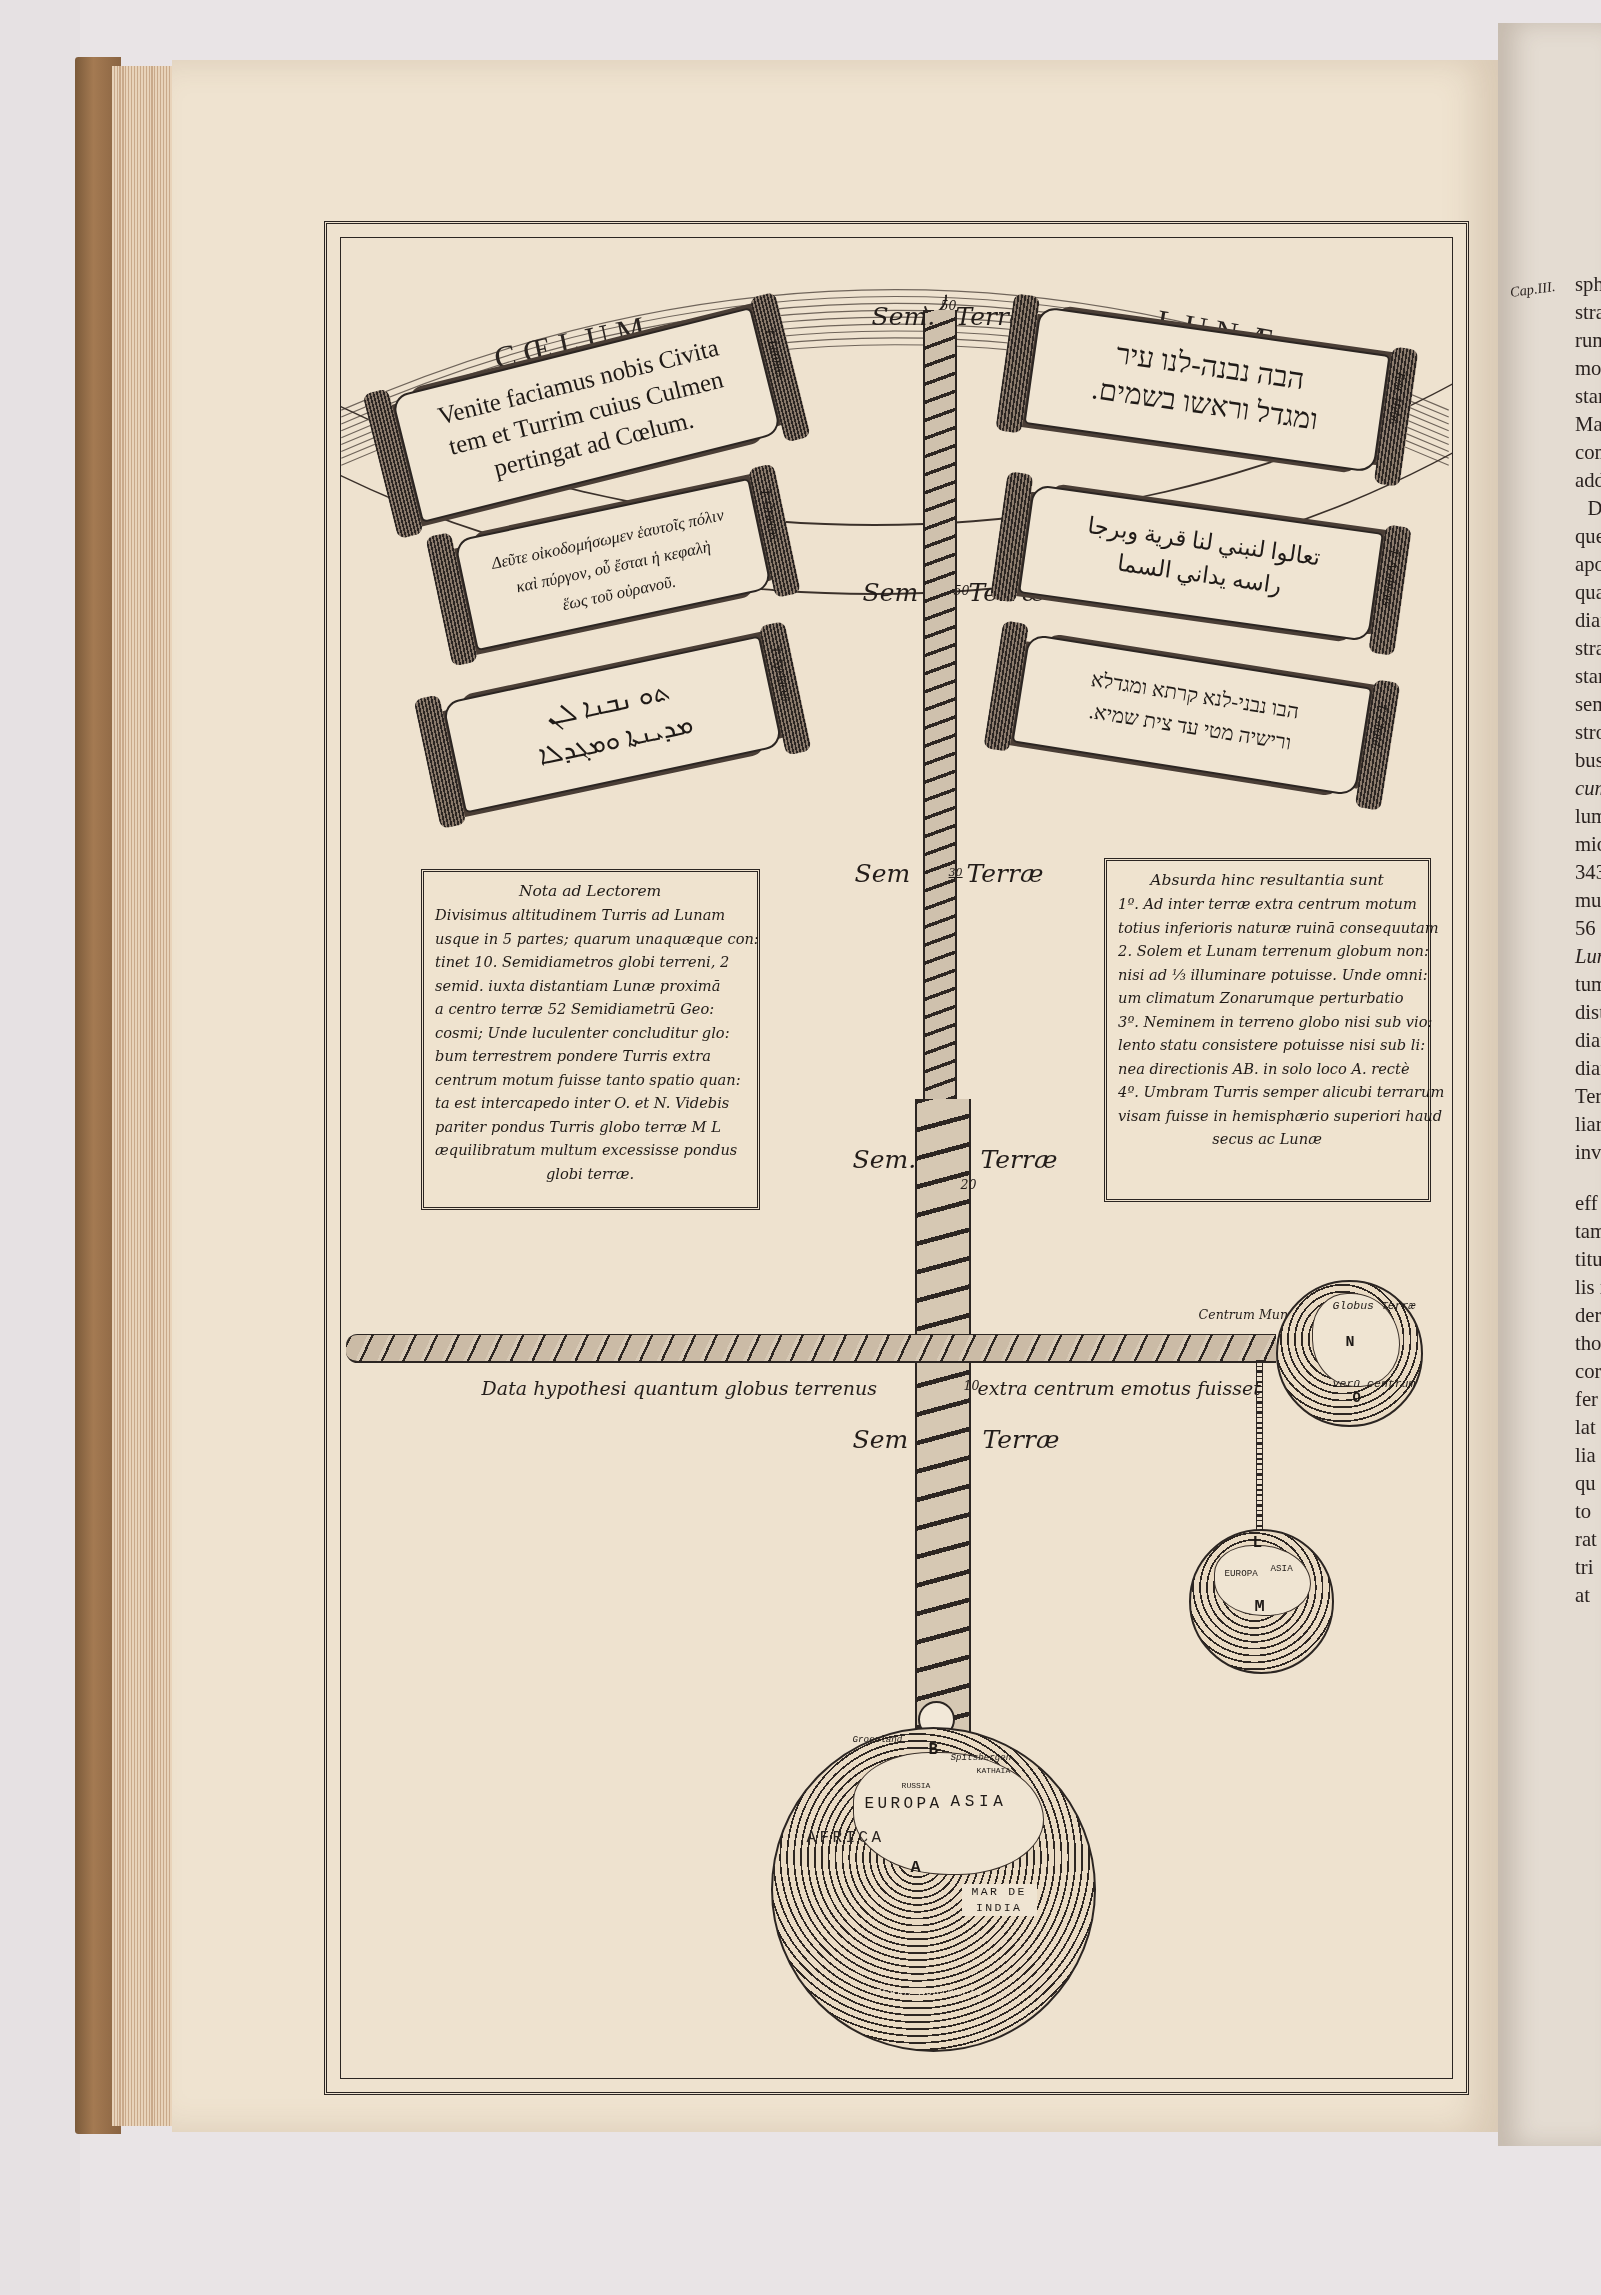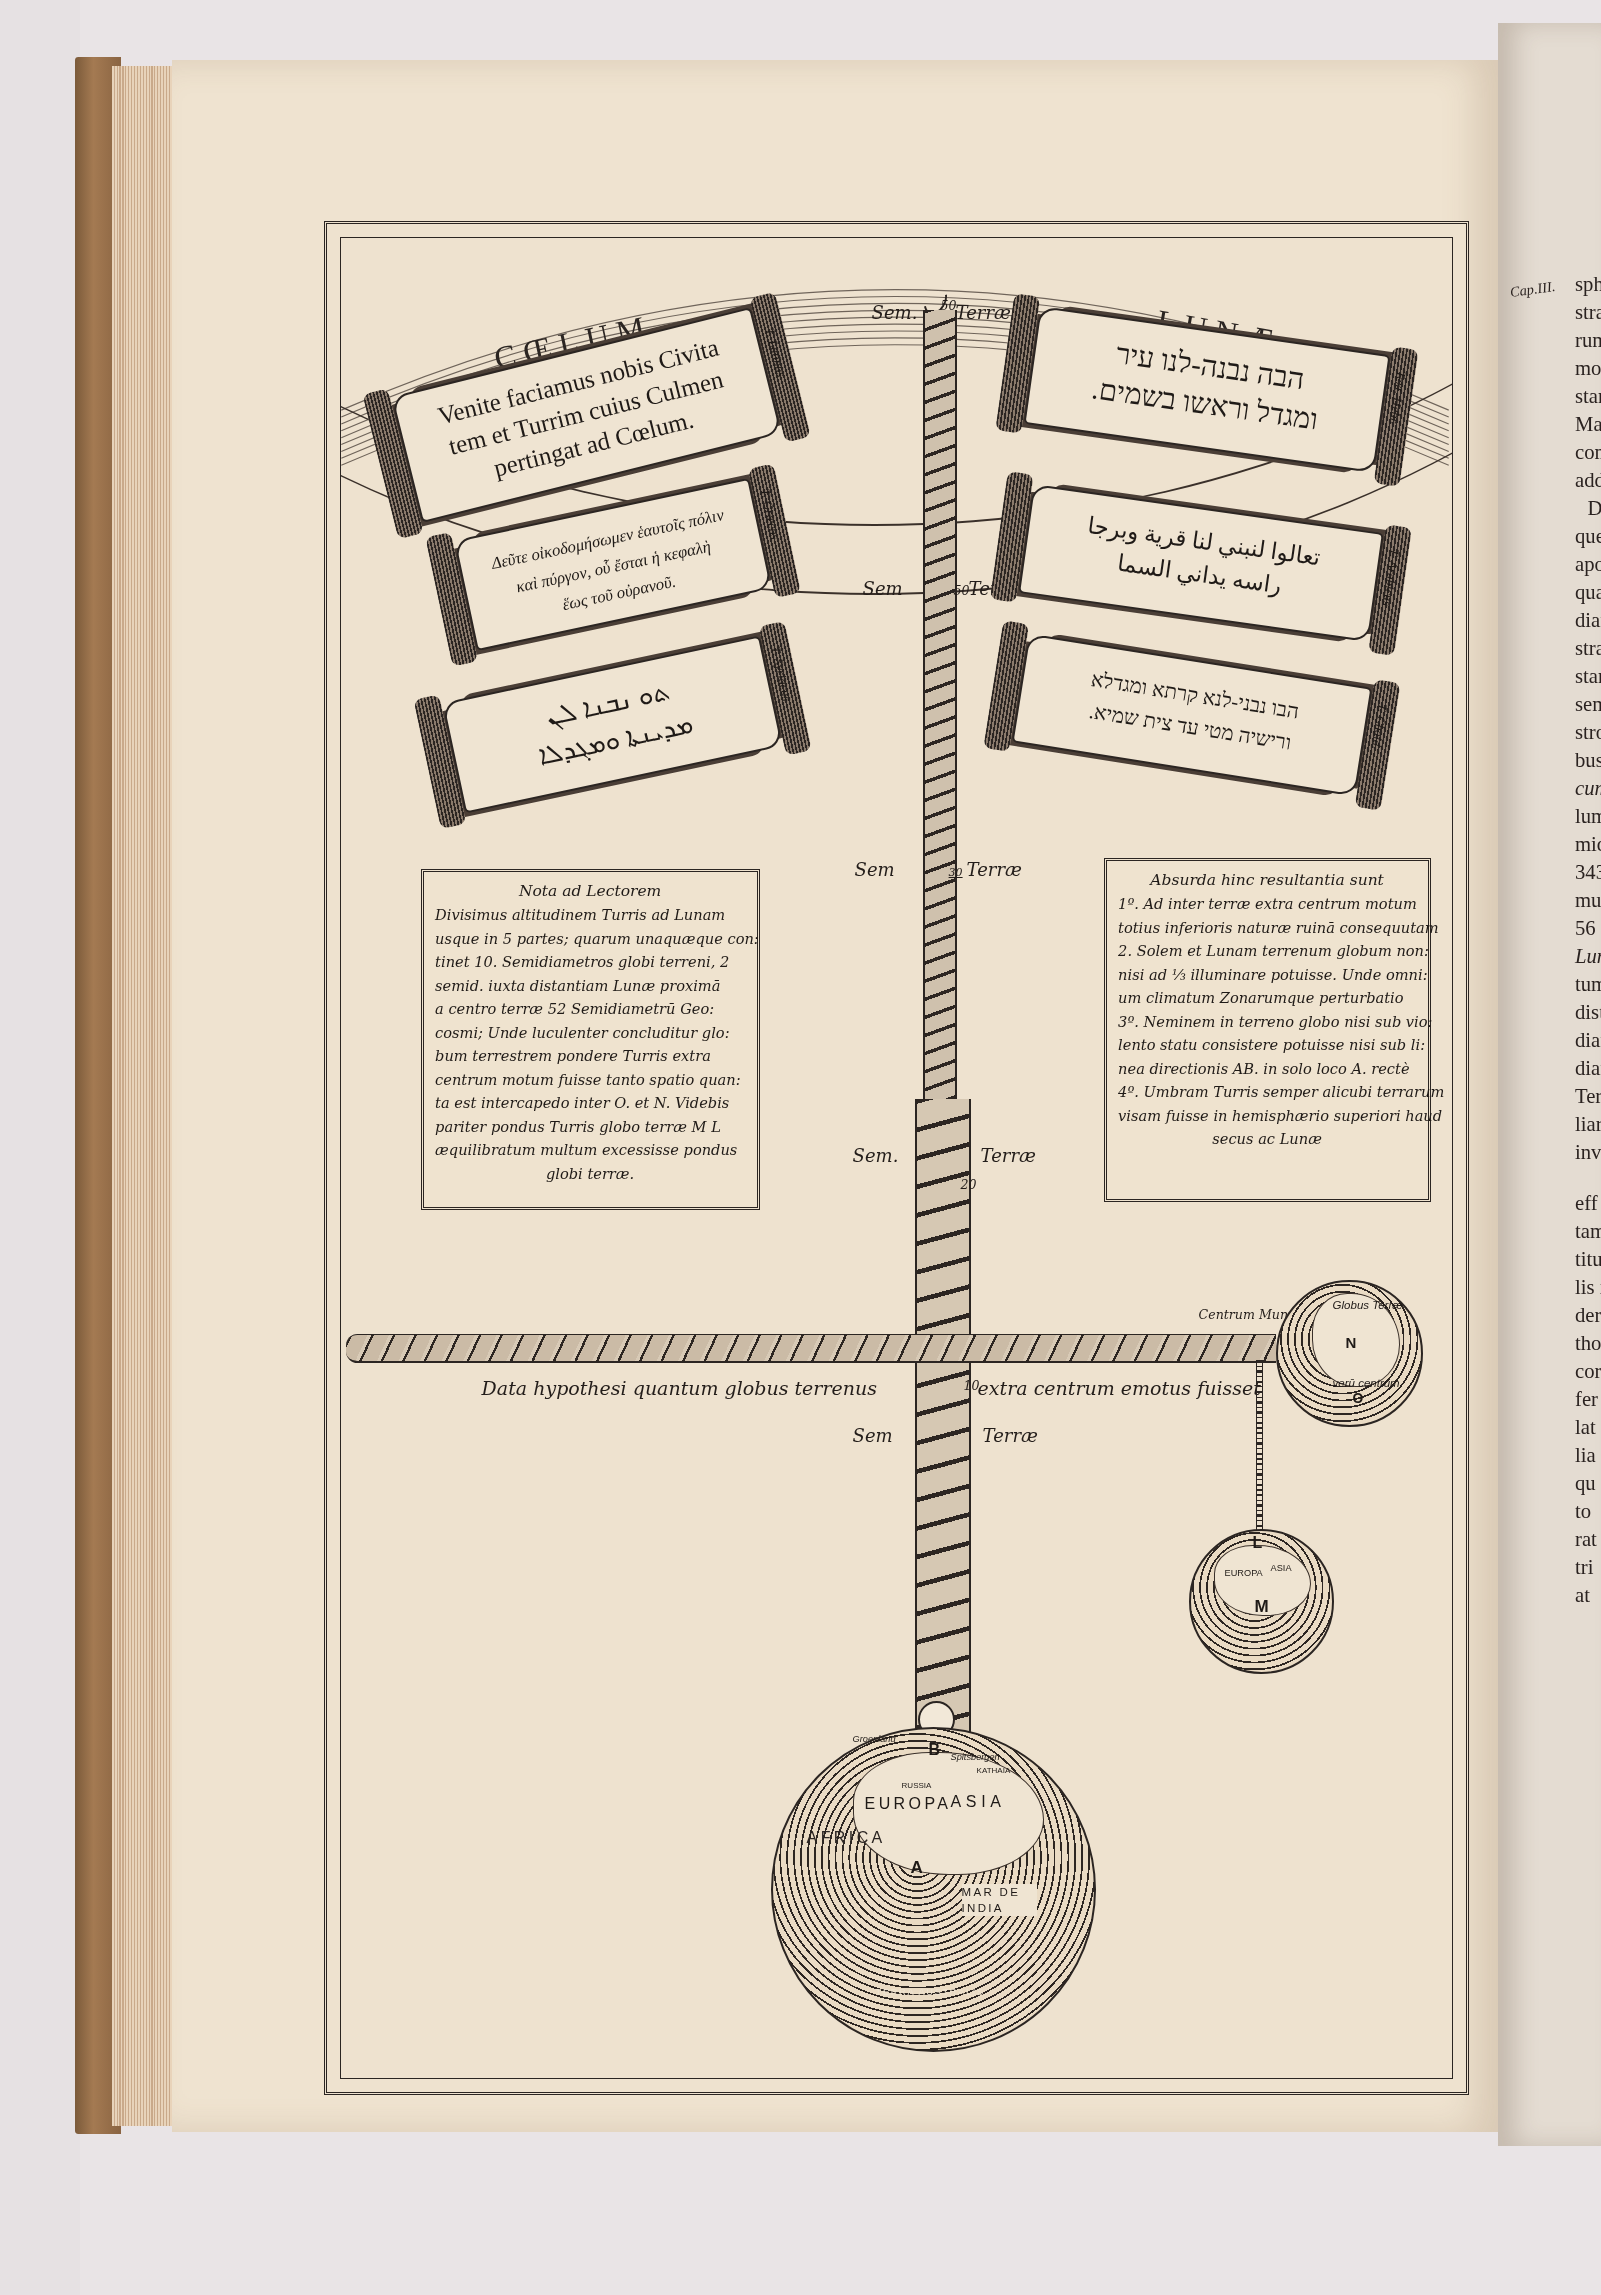--- a/index.html
+++ b/index.html
@@ -24,36 +24,36 @@
      border-left:2.3px solid #2b2522; border-right:2.3px solid #2b2522; }
   .tower-widen { position:absolute; left:574px; top:861px; width:52px; height:826px;
      background:repeating-linear-gradient(165deg,#2d2622 0 4.6px,#d6c8b3 4.6px 27.5px),
                 repeating-linear-gradient(90deg,transparent 0 8px,#6b5c50 8px 9.8px);
      border-left:2.9px solid #2b2522; border-right:2.9px solid #2b2522; }
   .moon { position:absolute; left:584px; top:48px; width:17px; height:25px; border:2.9px solid #2b2522; border-radius:50%; border-left-color:transparent; border-top-color:transparent; transform:rotate(30deg); }
   .crossbar { position:absolute; left:5.7px; top:1096px; width:930px; height:26.4px;
      background:repeating-linear-gradient(115deg,#d8cab6 0 3.4px,#2d2622 3.4px 5.7px,#cbbba6 5.7px 19.5px);
      border-top:1.7px solid #2b2522; border-bottom:2.3px solid #2b2522; border-radius:11.5px 0 0 11.5px; }
   .lbl { position:absolute; font-family:"DejaVu Serif", serif; font-style:italic; color:#231d1a; }
-  .semlbl { font-size:18px; }
+  .semlbl { font-size:25px; }
   .scroll { position:absolute; background:#efe4d2; border:2.3px solid #2b2522; border-radius:17px 5.7px 17px 5.7px;
      box-shadow: -15px 5.7px 0 -2.3px #4a3e36, 15px -5.7px 0 -2.3px #4a3e36; }
   .scroll .roll-l, .scroll .roll-r { position:absolute; top:-11.5px; width:26.4px; bottom:-11.5px;
      background:repeating-linear-gradient(90deg,#2b2522 0 1.7px,#8a7a6c 1.7px 3.4px); border-radius:8px; }
   .scroll .roll-l { left:-29px; } .scroll .roll-r { right:-29px; }
   .scroll-text { font-family:"Liberation Serif", serif; color:#1f1a17; text-align:center; }
   .side-tag { position:absolute; font-family:"Liberation Serif", serif; font-style:italic; font-size:12.6px; color:#1f1a17; writing-mode:vertical-rl; }
   .note-box { position:absolute; border:3.4px double #2b2522; background:#efe3cf; padding:10.3px 11.5px; box-sizing:border-box; }
   .note-title { font-family:"DejaVu Serif", serif; font-style:italic; font-size:15.5px; text-align:center; color:#1f1a17; margin-bottom:3.4px; }
   .note-line { font-family:"DejaVu Serif", serif; font-style:italic; font-size:14.6px; line-height:23.5px; color:#1f1a17; white-space:nowrap; }
   .note-line.center { text-align:center; }
   .globe { position:absolute; border-radius:50%; border:2.9px solid #2b2522;
      background: repeating-radial-gradient(circle at 45% 40%, #eadbc4 0 5.2px, #2d2622 5.2px 6.9px); }
   .globe .land { position:absolute; background:#efe4d2; border-radius:40% 55% 45% 50%; border:1.1px solid #3a302a; }
-  .globe-lbl { position:absolute; font-family:Liberation Sans, sans-serif; color:#1f1a17; }
+  .globe-lbl { position:absolute; font-family:Liberation Mono, monospace; color:#1f1a17;text-align:center; }
   .chain { position:absolute; width:5.7px; background:repeating-linear-gradient(180deg,#2b2522 0 2.3px,transparent 2.3px 5.7px,#2b2522 5.7px 6.9px,transparent 6.9px 10.3px); border-left:1.7px solid #2b2522; border-right:1.7px solid #2b2522; }
   .small-circle { position:absolute; border:2.3px solid #2b2522; border-radius:50%; background:#f2e8d8; }
   .rp-text { position:absolute; left:1515px; font-family:"Liberation Serif", serif; font-size:20.7px; color:#2a2220; line-height:28px; white-space:nowrap; }
   .rp-margin { position:absolute; left:1510px; top:281px; font-family:"Liberation Serif", serif; font-style:italic; font-size:14.3px; color:#2a2220; transform:rotate(-8deg); }
   .ghost { position:absolute; color:rgba(90,70,55,0.16); font-family:"Liberation Serif", serif; font-size:22px; line-height:30px; white-space:nowrap; }
 </style>
 </head>
 <body>
 
 <div class="bg-left"></div>

